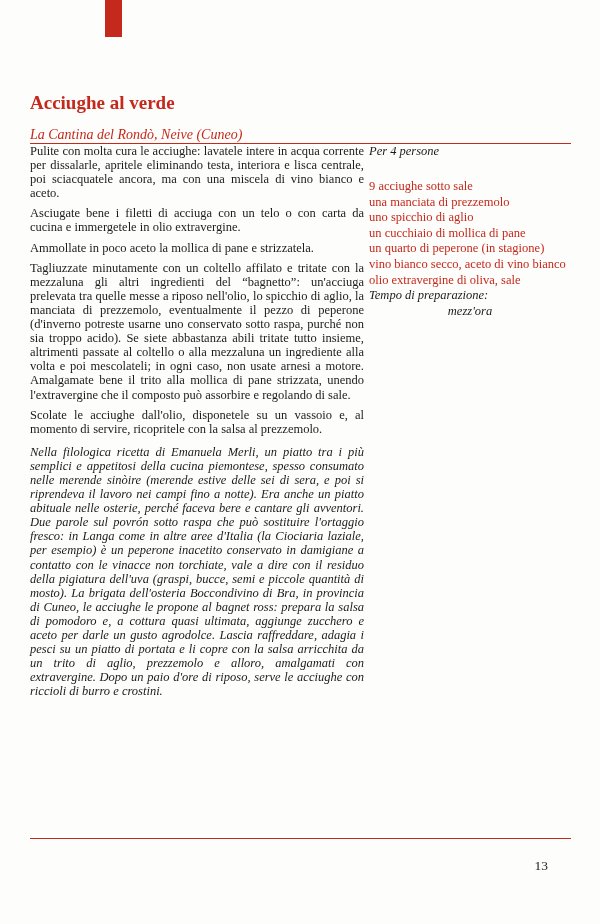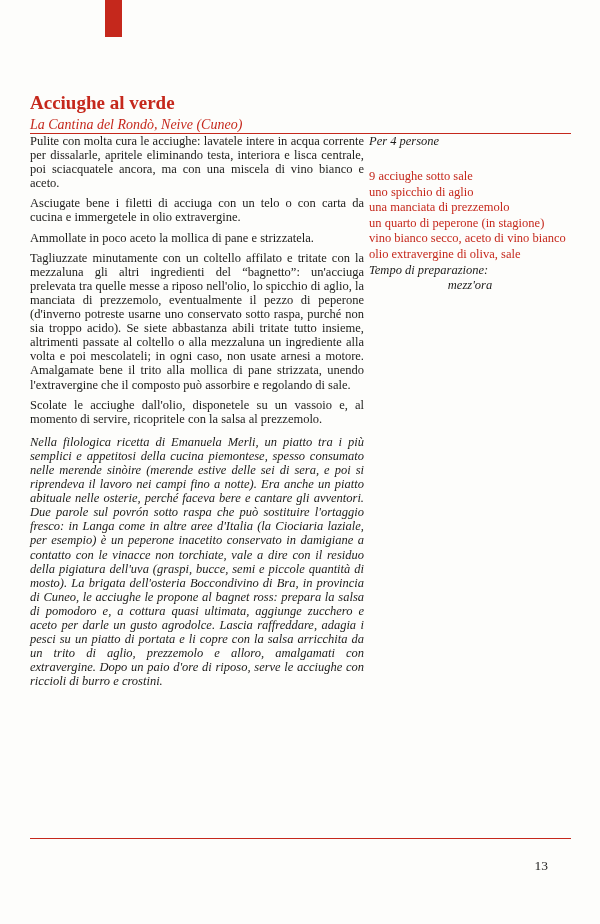--- a/index.html
+++ b/index.html
@@ -23,21 +23,21 @@
     left: 30px; right: 29px; top: 93px;
   }
   h1.title {
     margin: 0;
     font-size: 19px;
     line-height: 19px;
     font-weight: bold;
     color: var(--accent, #c5281c);
   }
   .subtitle {
-    margin-top: 5px;
+    margin-top: 15px;
     font-size: 14px;
     line-height: 16px;
     font-style: italic;
     color: var(--accent, #c5281c);
   }
   hr.rule {
     border: none;
     border-top: 1px solid var(--accent, #c5281c);
     margin: 0;
   }
@@ -116,22 +116,23 @@
         <p>Ammollate in poco aceto la mollica di pane e strizzatela.</p>
         <p>Tagliuzzate minutamente con un coltello affilato e tritate con la mezzaluna gli altri ingredienti del “bagnetto”: un'acciuga prelevata tra quelle messe a riposo nell'olio, lo spicchio di aglio, la manciata di prezzemolo, eventualmente il pezzo di peperone (d'inverno potreste usarne uno conservato sotto raspa, purché non sia troppo acido). Se siete abbastanza abili tritate tutto insieme, altrimenti passate al coltello o alla mezzaluna un ingrediente alla volta e poi mescolateli; in ogni caso, non usate arnesi a motore. Amalgamate bene il trito alla mollica di pane strizzata, unendo l'extravergine che il composto può assorbire e regolando di sale.</p>
         <p>Scolate le acciughe dall'olio, disponetele su un vassoio e, al momento di servire, ricopritele con la salsa al prezzemolo.</p>
         <p class="note">Nella filologica ricetta di Emanuela Merli, un piatto tra i più semplici e appetitosi della cucina piemontese, spesso consumato nelle merende sinòire (merende estive delle sei di sera, e poi si riprendeva il lavoro nei campi fino a notte). Era anche un piatto abituale nelle osterie, perché faceva bere e cantare gli avventori. Due parole sul povrón sotto raspa che può sostituire l'ortaggio fresco: in Langa come in altre aree d'Italia (la Ciociaria laziale, per esempio) è un peperone inacetito conservato in damigiane a contatto con le vinacce non torchiate, vale a dire con il residuo della pigiatura dell'uva (graspi, bucce, semi e piccole quantità di mosto). La brigata dell'osteria Boccondivino di Bra, in provincia di Cuneo, le acciughe le propone al bagnet ross: prepara la salsa di pomodoro e, a cottura quasi ultimata, aggiunge zucchero e aceto per darle un gusto agrodolce. Lascia raffreddare, adagia i pesci su un piatto di portata e li copre con la salsa arricchita da un trito di aglio, prezzemolo e alloro, amalgamati con extravergine. Dopo un paio d'ore di riposo, serve le acciughe con riccioli di burro e crostini.</p>
       </div>
 
       <div class="side-col">
         <div class="serves">Per 4 persone</div>
         <ul class="ingredients">
           <li>9 acciughe sotto sale</li>
+          <li>una manciata di prezzemolo</li>
           <li>uno spicchio di aglio</li>
-          <li>una manciata di prezzemolo</li>
+          <li>un cucchiaio di mollica di pane</li>
           <li>un quarto di peperone (in stagione)</li>
           <li>vino bianco secco, aceto di vino bianco</li>
           <li>olio extravergine di oliva, sale</li>
         </ul>
         <div class="prep-label">Tempo di preparazione:</div>
         <div class="prep-value">mezz'ora</div>
       </div>
 
     </div>
   </div>

